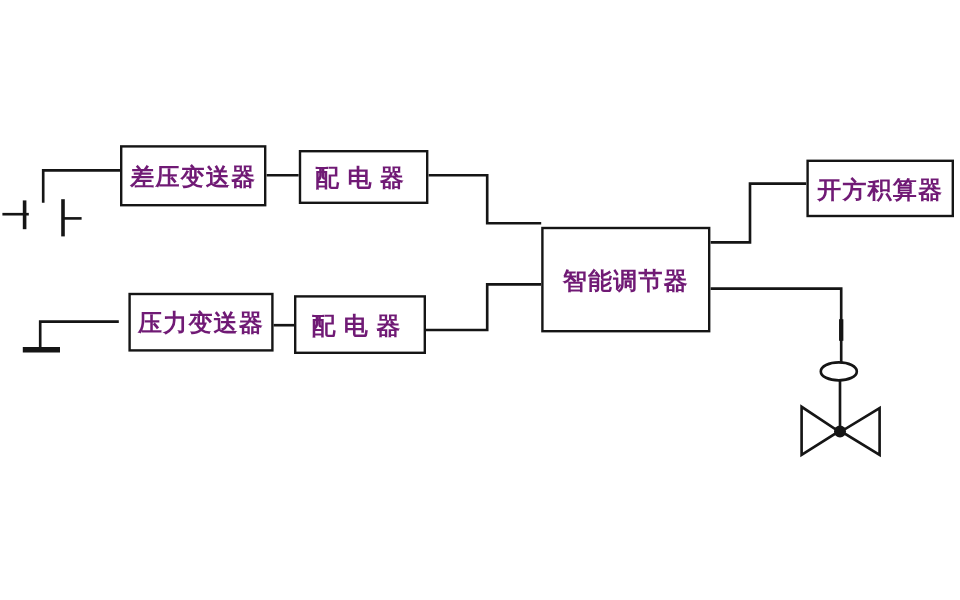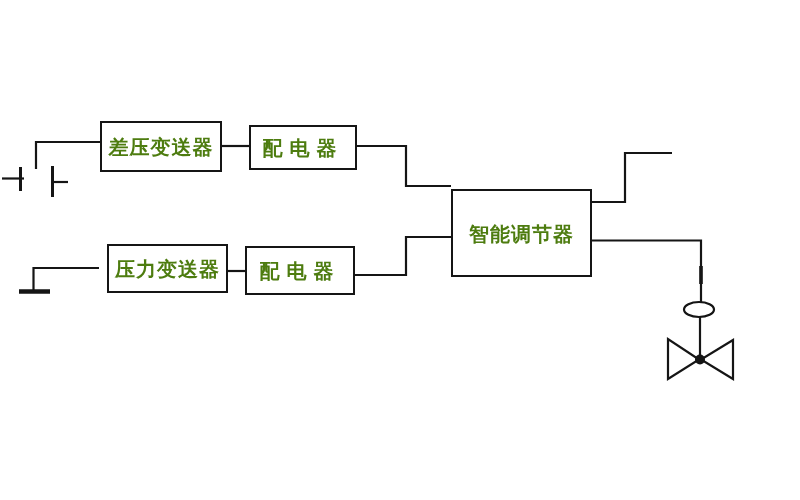--- a/index.html
+++ b/index.html
@@ -10,21 +10,21 @@
     font-family:"Liberation Sans","DejaVu Sans",sans-serif;
     overflow:hidden;
   }
   .wires{position:absolute;left:0;top:0;width:800px;height:500px;}
   .block{
     position:absolute;
     box-sizing:border-box;
     border:2.5px solid #151515;
     background:#ffffff;
     display:flex;align-items:center;justify-content:center;
-    color:#4d7c0f;
+    color:#701a75;
     font-weight:bold;
     font-size:20px;
     letter-spacing:1px;
     white-space:nowrap;
   }
   .block.spread{letter-spacing:7px;padding-left:0;}
   .block span{transform:translateY(1px);}
 </style>
 </head>
 <body>
@@ -78,14 +78,17 @@
   </div>
 
   <div class="block spread" style="left:245px;top:246px;width:110px;height:49px;">
     <span>配电器</span>
   </div>
 
   <div class="block" style="left:451px;top:189px;width:141px;height:88px;">
     <span>智能调节器</span>
   </div>
 
+  <div class="block" style="left:672px;top:133px;width:123px;height:48px;">
+    <span>开方积算器</span>
+  </div>
 
 </div>
 
 </body></html>

